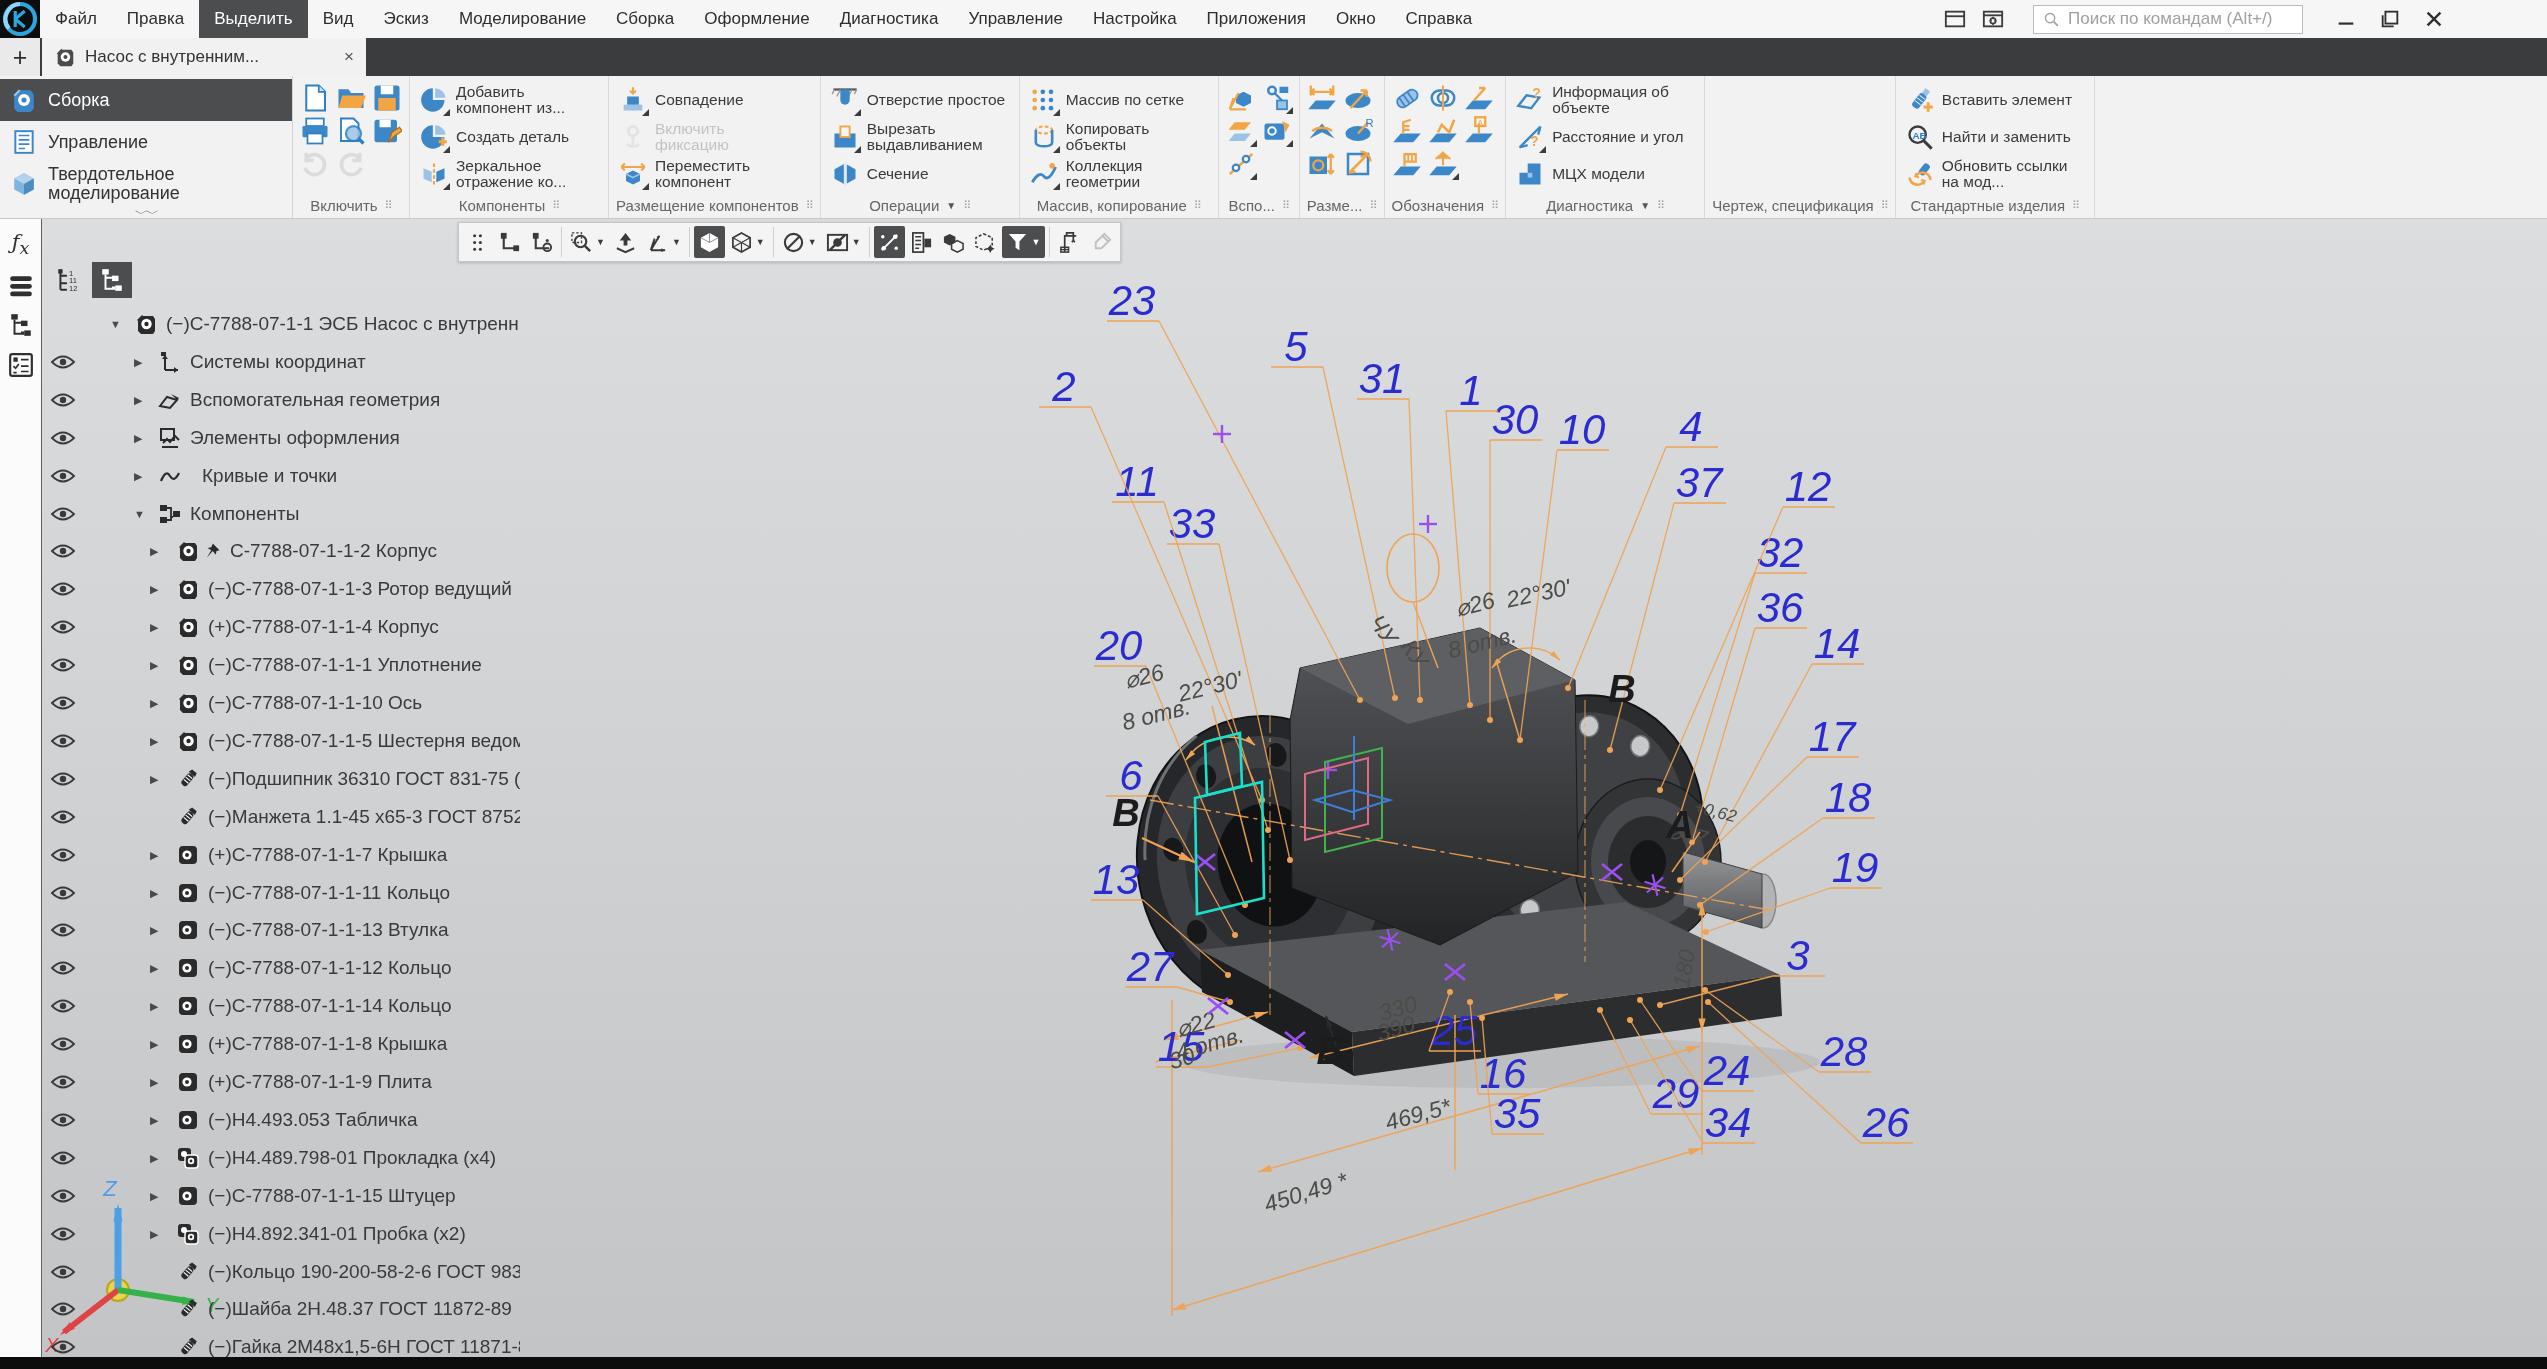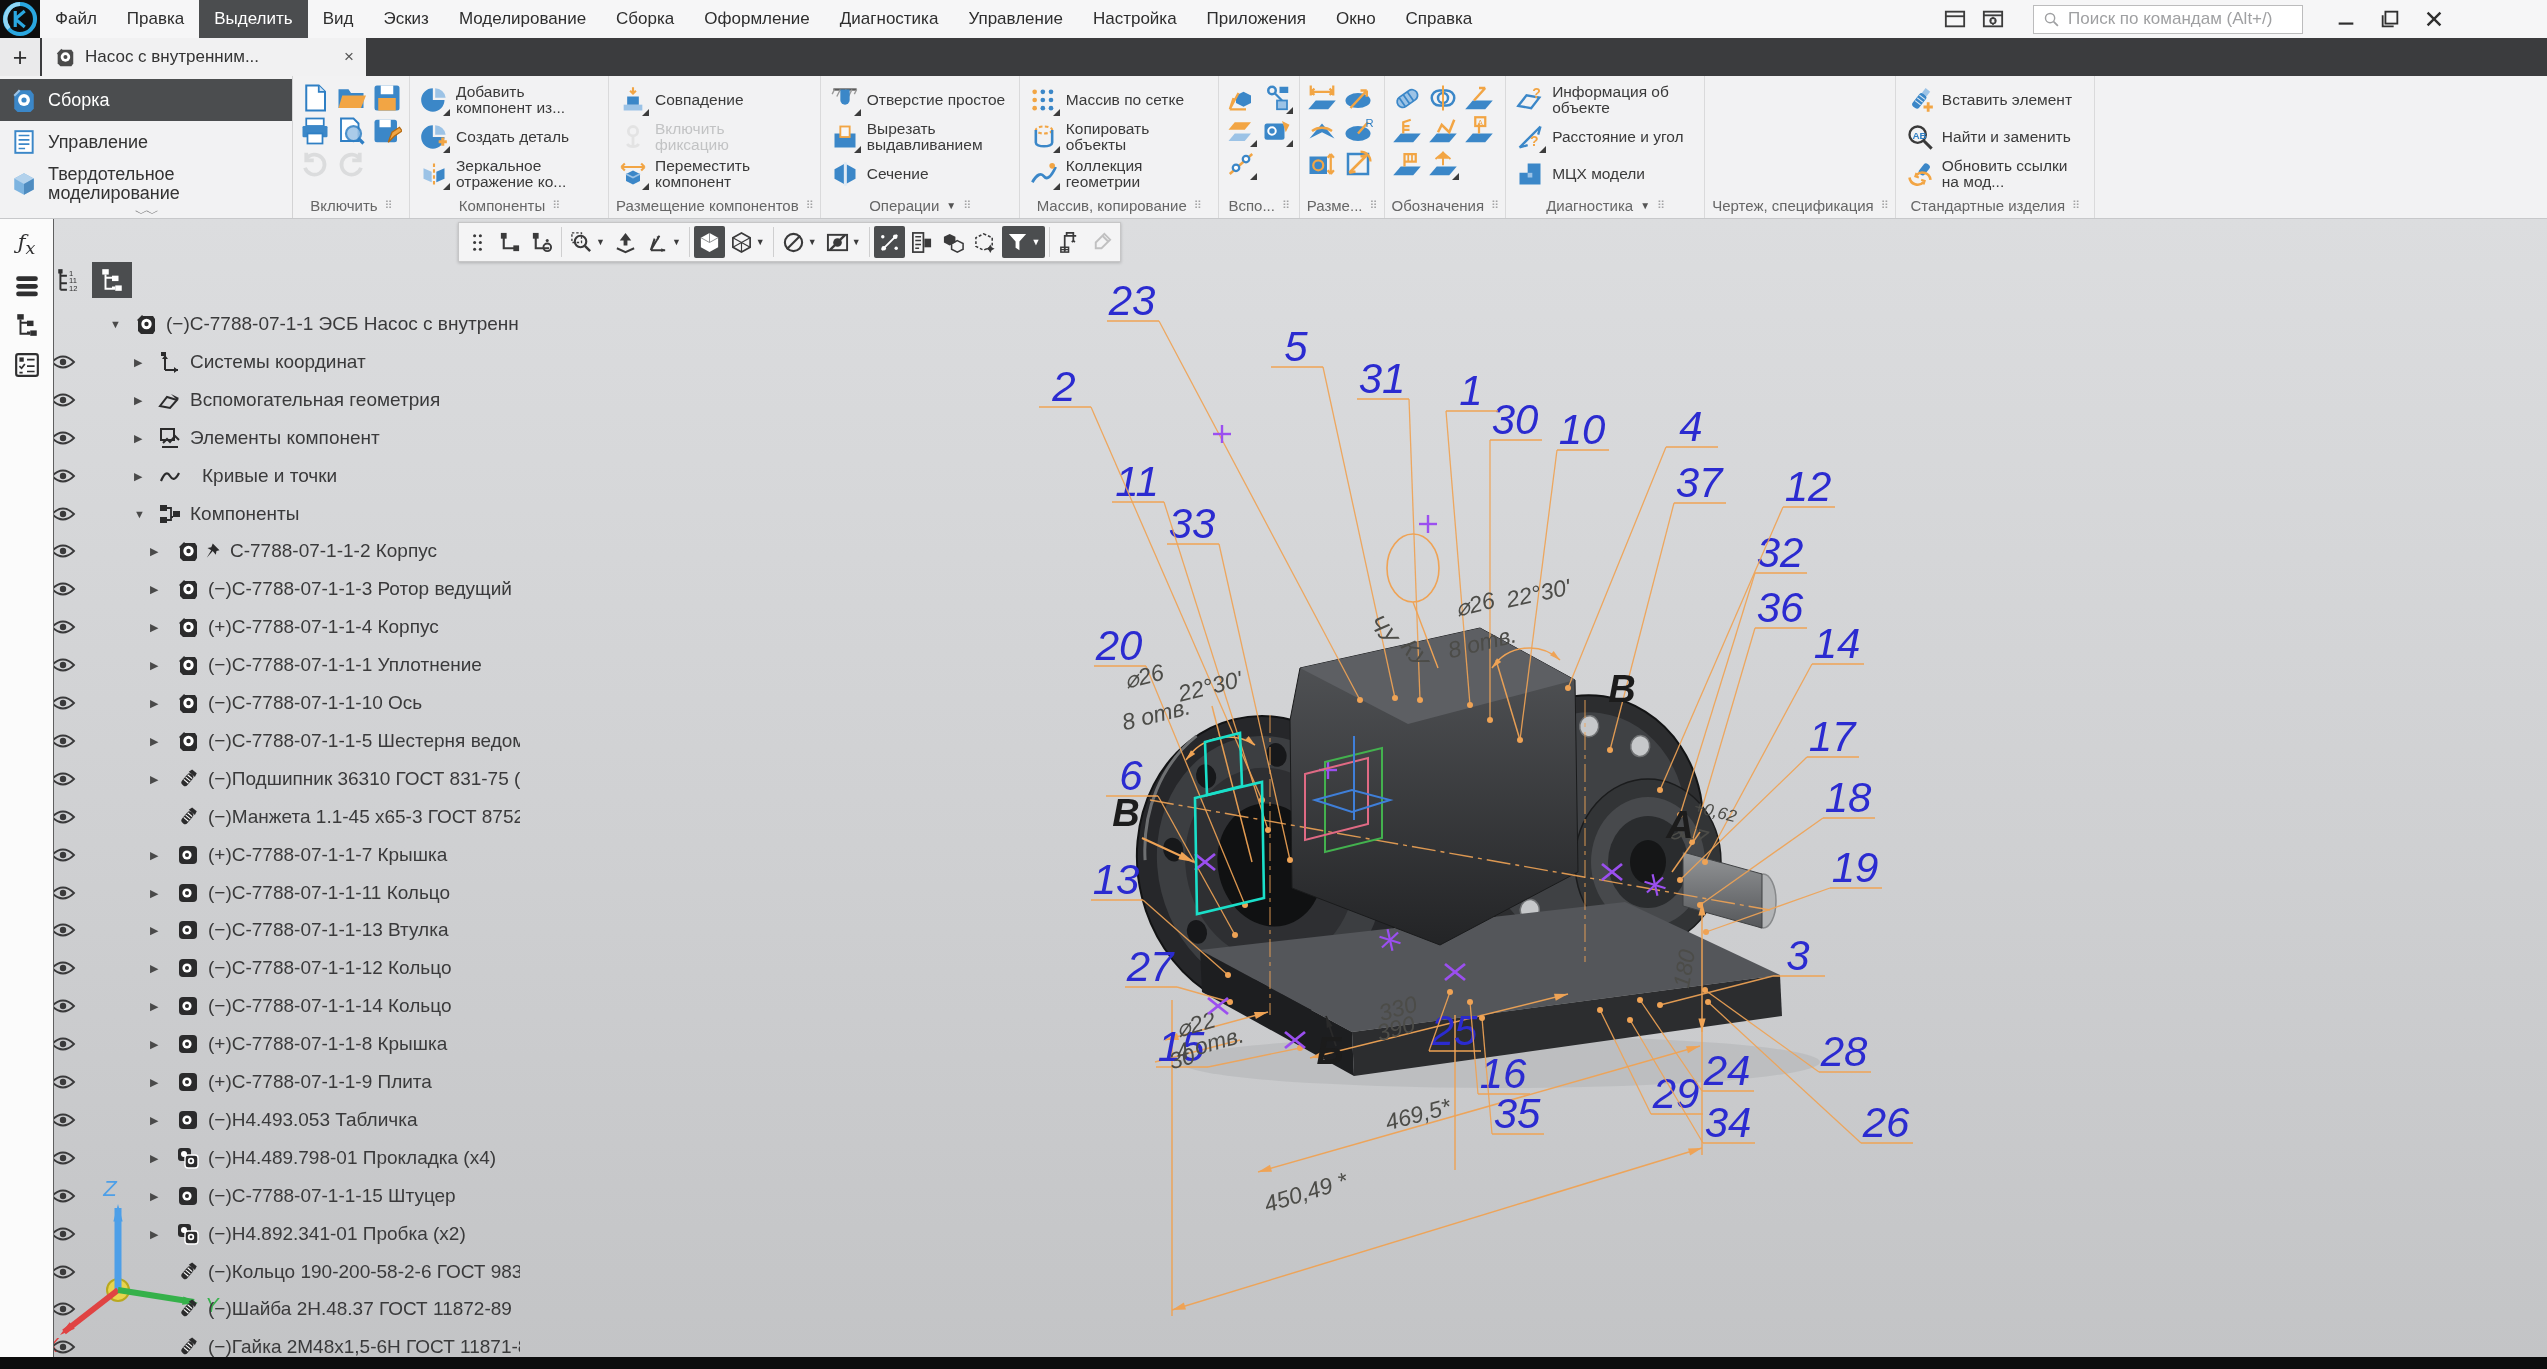--- a/index.html
+++ b/index.html
@@ -41,21 +41,21 @@
   .rbtn .ricon .corner{position:absolute;right:-2px;bottom:-2px;width:0;height:0;border-left:7px solid transparent;border-bottom:7px solid #3c3c3c}
   .rbtn.disabled{color:#c2c3c4}
   .rbtn.disabled .ricon{opacity:.35;filter:grayscale(1)}
   .sysgrid{display:flex;flex-direction:column;gap:3px;padding-top:2px}
   .sysrow{display:flex;gap:6px}
   .cell{width:30px;height:30px;position:relative}
   .cell .corner{position:absolute;right:-1px;bottom:-1px;width:0;height:0;border-left:7px solid transparent;border-bottom:7px solid #3c3c3c}
   .cell.dis{opacity:.55}
   
   #viewport{left:42px;top:218px;width:2505px;height:1139px;background:linear-gradient(180deg,#dcdddf 0%,#cfd0d2 55%,#c3c4c6 100%);z-index:1}
-  #leftstrip{left:0;top:218px;width:54px;height:1139px;background:#fbfbfb;border-right:1px solid #5f5f60;z-index:30;display:flex;flex-direction:column;align-items:center;gap:14px;padding-top:12px;box-sizing:border-box}
+  #leftstrip{left:0;top:218px;width:42px;height:1139px;background:#fbfbfb;border-right:1px solid #5f5f60;z-index:30;display:flex;flex-direction:column;align-items:center;gap:14px;padding-top:12px;box-sizing:border-box}
   .stripico{width:26px;height:26px;color:#2f2f30}
   #fxico{font-family:"DejaVu Serif",serif;font-style:italic;font-size:21px;color:#2f2f30}
   #vtoolbar{left:458px;top:222px;height:38px;background:#f4f4f5;border:1px solid #c6c6c7;box-shadow:0 1px 3px rgba(0,0,0,.2);display:flex;align-items:center;padding:0 3px;gap:1px;z-index:35}
   .vbtn{height:32px;display:flex;align-items:center;justify-content:center;gap:3px;padding:0 4px;color:#3a3a3b;border-radius:2px}
   .vbtn .vic{width:23px;height:23px}
   .vbtn.active{background:#4b4d4f;color:#fff}
   .vbtn.disabled{color:#c0c0c1}
   .vsep{width:1px;height:30px;background:#cfcfd0;margin:0 3px}
   .vdd{font-size:9px}
   
@@ -1568,21 +1568,21 @@
             <svg class="icsvg" viewBox="0 0 26 16">
               <use href="#t-eye"></use>
             </svg>
           </span>
           <span class="t-arrow" style="left:92px">▶</span>
           <span class="t-ico" style="left:116px">
             <svg class="icsvg" viewBox="0 0 24 24">
               <use href="#g-decor"></use>
             </svg>
           </span>
-          <span class="t-label" style="left:148px">Элементы компонент</span>
+          <span class="t-label" style="left:148px">Элементы оформления</span>
         </div>
         <div class="trow" style="top: 194.6px;">
           <span class="t-eye" style="left:8px">
             <svg class="icsvg" viewBox="0 0 26 16">
               <use href="#t-eye"></use>
             </svg>
           </span>
           <span class="t-arrow" style="left:92px">▶</span>
           <span class="t-ico" style="left:116px">
             <svg class="icsvg" viewBox="0 0 24 24">

